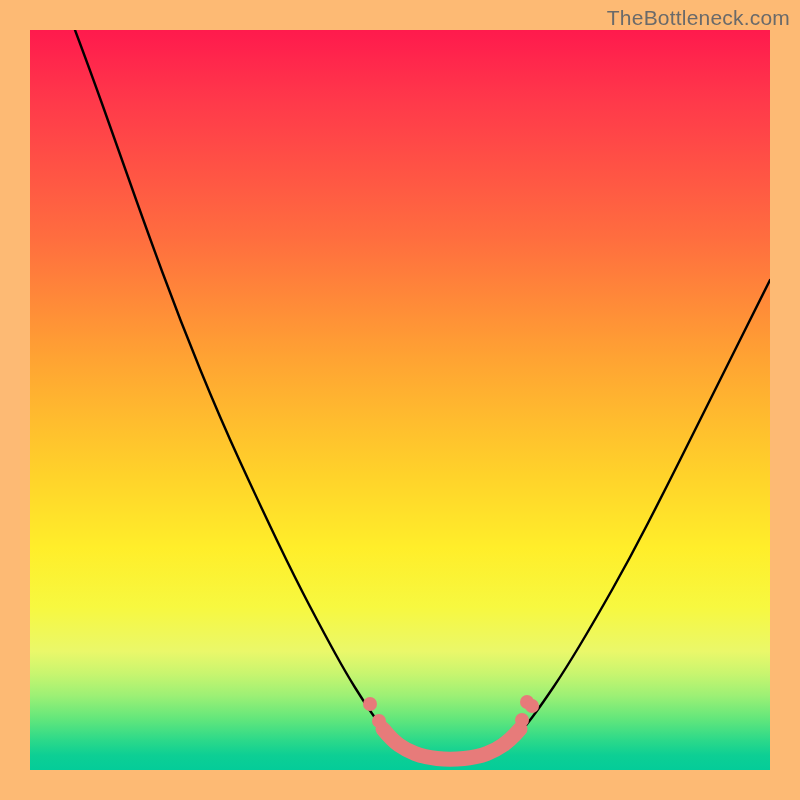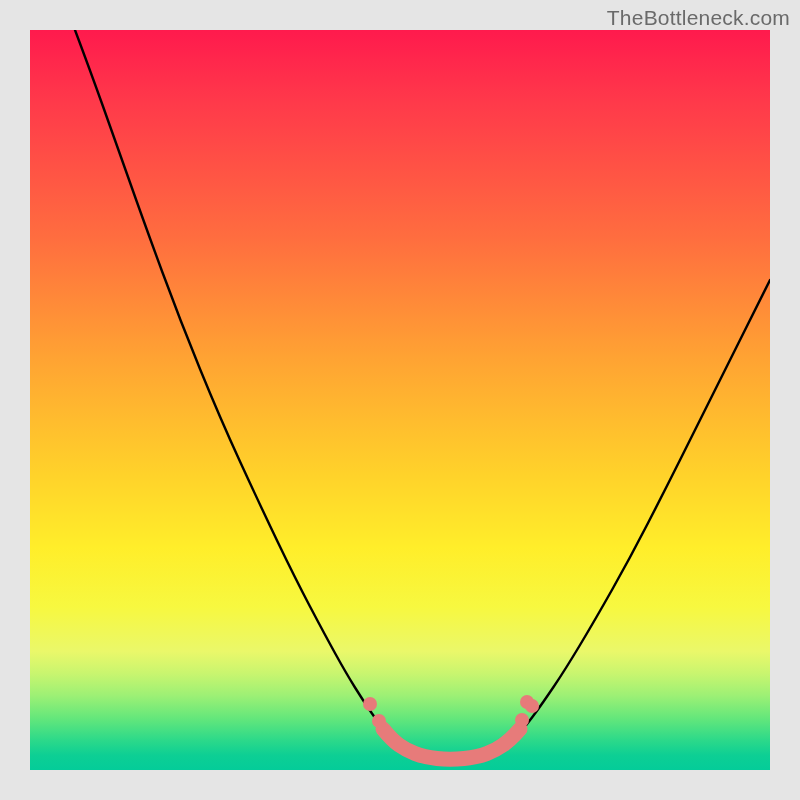--- a/index.html
+++ b/index.html
@@ -10,21 +10,21 @@
     overflow: hidden;
     background: #000;
     font-family: Arial, Helvetica, sans-serif;
   }
   .frame {
     position: absolute;
     left: 0;
     top: 0;
     width: 800px;
     height: 800px;
-    background: #e5e5e5;
+    background: #fdba74;
   }
   .plot {
     position: absolute;
     left: 30px;
     top: 30px;
     width: 740px;
     height: 740px;
     
     background: linear-gradient(
       to bottom,

